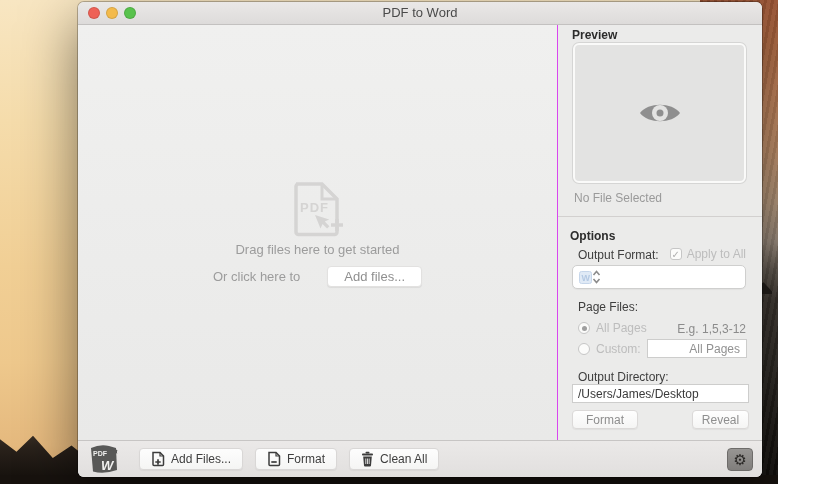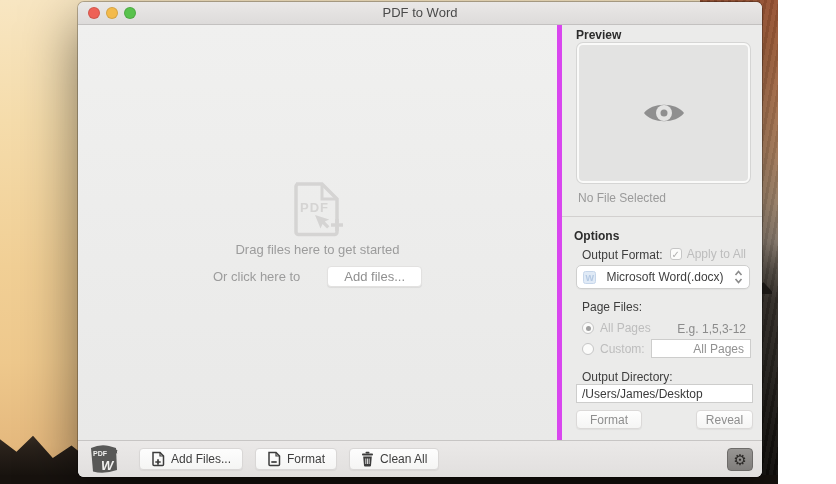--- a/index.html
+++ b/index.html
@@ -34,21 +34,21 @@
   
   .main { flex:1; background:linear-gradient(#f0f0ef,#e9e9e8); display:flex; flex-direction:column;
       align-items:center; justify-content:center; }
   .drag-hint { margin-top:3px; color:#9c9c9c; font-size:13px; }
   .click-row { margin-top:9px; display:flex; align-items:center; gap:27px; color:#9c9c9c; font-size:13px; }
   .add-files-small { background:#fff; border:1px solid #e2e1e0; border-radius:4px; height:21px;
       padding:0 16px; color:#8f8f8f; font-size:13px; font-family:inherit;
       box-shadow:0 1px 1px rgba(0,0,0,0.07); }
 
   
-  .panel { width:205px; border-left:5px solid #d946ef; position:relative; background:#ebebea; }
+  .panel { width:205px; border-left:1px solid #d946ef; position:relative; background:#ebebea; }
   .panel .abs { position:absolute; }
   .sec-title { font-weight:bold; color:#2c2c2c; font-size:12px; }
   .lbl { color:#3e3e3e; font-size:12px; }
   .dis { color:#bdbdbd; }
   .hint { color:#8b8b8b; font-size:12px; }
   .preview-box { left:15px; top:18px; width:173px; height:140px; background:#e3e3e2;
       border:2px solid #fafaf9; border-radius:6px; box-shadow:0 0 0 1px rgba(0,0,0,0.09);
       display:flex; align-items:center; justify-content:center; }
   .panel-sep { left:0; right:0; top:191px; border-top:1px solid #d2d0cf; }
   .apply-row { display:flex; align-items:center; gap:5px; }
@@ -145,21 +145,20 @@
         <div class="abs apply-row" style="right:16px; top:222px">
           <span class="cb">✓</span>
           <span class="dis">Apply to All</span>
         </div>
 
         <div class="abs select">
           <svg width="13" height="13" viewBox="0 0 13 13">
             <rect x="0.5" y="0.5" width="12" height="12" rx="2" fill="#e0eaf6" stroke="#c6d6ea"></rect>
             <text x="2.4" y="10" font-size="9" font-weight="bold" fill="#b4c9e3">W</text>
           </svg>
-          <span class="val">Microsoft Word(.docx)</span>
           <svg width="9" height="14" viewBox="0 0 9 14">
             <path d="M1.5 5 L4.5 1.5 L7.5 5" fill="none" stroke="#8b8b8b" stroke-width="1.6"></path>
             <path d="M1.5 9 L4.5 12.5 L7.5 9" fill="none" stroke="#8b8b8b" stroke-width="1.6"></path>
           </svg>
         </div>
 
         <div class="abs lbl" style="left:20px; top:275px">Page Files:</div>
 
         <div class="abs rrow" style="left:20px; top:296px">
           <span class="radio">

